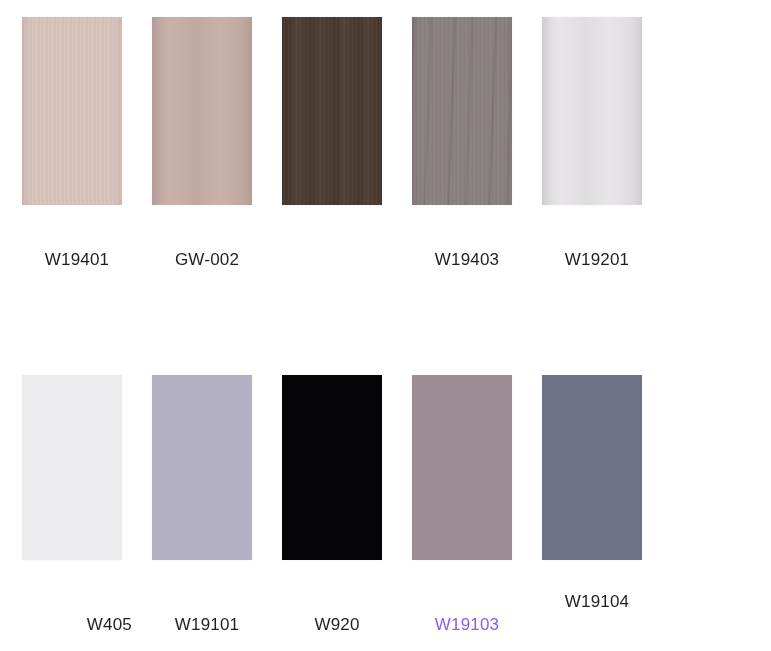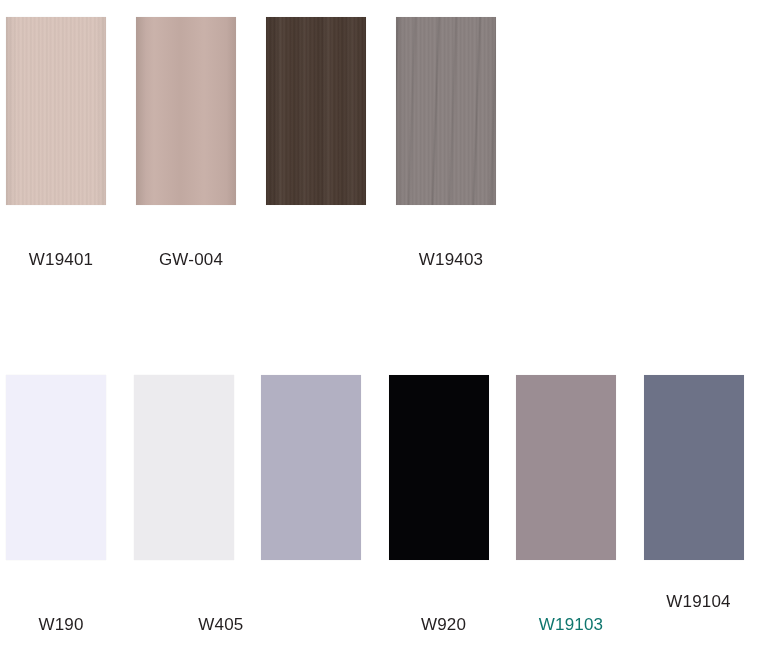--- a/index.html
+++ b/index.html
@@ -31,21 +31,21 @@
   }
   .swatch-row.row-top  { top: 17px;  height: 255px; }
   .swatch-row.row-bot  { top: 375px; height: 260px; }
 
   .swatch-cell {
     width: 130px;
     display: flex;
     flex-direction: column;
     align-items: flex-start;
   }
-  .swatch-cell:first-child { margin-left: 6px; }
+  .swatch-cell:first-child { margin-left: 22px; }
 
   .chip {
     position: relative;
     width: 100px;
     height: 188px;
     overflow: hidden;
     background: #cccccc;
     box-shadow: 0 0 1px rgba(0,0,0,0.10);
   }
   .row-bot .chip { height: 185px; }
@@ -132,68 +132,72 @@
         <div class="grain vignette"></div>
       </div>
       <div class="label" style="color: rgb(35, 31, 32);">W19401</div>
     </div>
 
     <div class="swatch-cell">
       <div class="chip" style="background: rgb(199, 174, 166);">
         <div class="grain soft-v"></div>
         <div class="grain vignette"></div>
       </div>
-      <div class="label" style="color: rgb(35, 31, 32);">GW-004</div>
+      <div class="label" style="color: rgb(35, 31, 32);">GW-002</div>
     </div>
 
     <div class="swatch-cell">
       <div class="chip" style="background: rgb(74, 58, 49);">
         <div class="grain broad"></div>
         <div class="grain fine"></div>
         <div class="grain vignette"></div>
       </div>
     </div>
 
     <div class="swatch-cell">
       <div class="chip" style="background: rgb(138, 129, 128);">
         <div class="grain streak"></div>
         <div class="grain fine"></div>
         <div class="grain vignette"></div>
       </div>
       <div class="label" style="color: rgb(35, 31, 32);">W19403</div>
     </div>
 
 
+    <div class="swatch-cell">
+      <div class="chip" style="background: rgb(230, 228, 232);">
+        <div class="grain soft-v"></div>
+        <div class="grain vignette"></div>
+      </div>
+      <div class="label" style="color: rgb(35, 31, 32);">W19201</div>
+    </div>
 
   </div>
 
   <div class="swatch-row row-bot">
 
-    <div class="swatch-cell">
-      <div class="chip" style="background: rgb(240, 239, 250);"></div>
-      <div class="label" style="color: rgb(35, 31, 32);">W190</div>
-    </div>
 
     <div class="swatch-cell">
       <div class="chip" style="background: rgb(236, 235, 238);"></div>
       <div class="label" style="color: rgb(35, 31, 32); text-align: right;">W405</div>
     </div>
 
     <div class="swatch-cell">
       <div class="chip" style="background: rgb(178, 176, 194);"></div>
+      <div class="label" style="color: rgb(35, 31, 32);">W19101</div>
     </div>
 
     <div class="swatch-cell">
       <div class="chip" style="background: rgb(5, 5, 7);"></div>
       <div class="label" style="color: rgb(35, 31, 32);">W920</div>
     </div>
 
     <div class="swatch-cell">
       <div class="chip" style="background: rgb(155, 141, 147);"></div>
-      <div class="label" style="color: #0f766e;">W19103</div>
+      <div class="label" style="color: #8b5cf6;">W19103</div>
     </div>
 
     <div class="swatch-cell">
       <div class="chip" style="background: rgb(109, 114, 135);"></div>
       <div class="label" style="color: rgb(35, 31, 32); margin-top: 32px;">W19104</div>
     </div>
 
   </div>
 
 </div>

